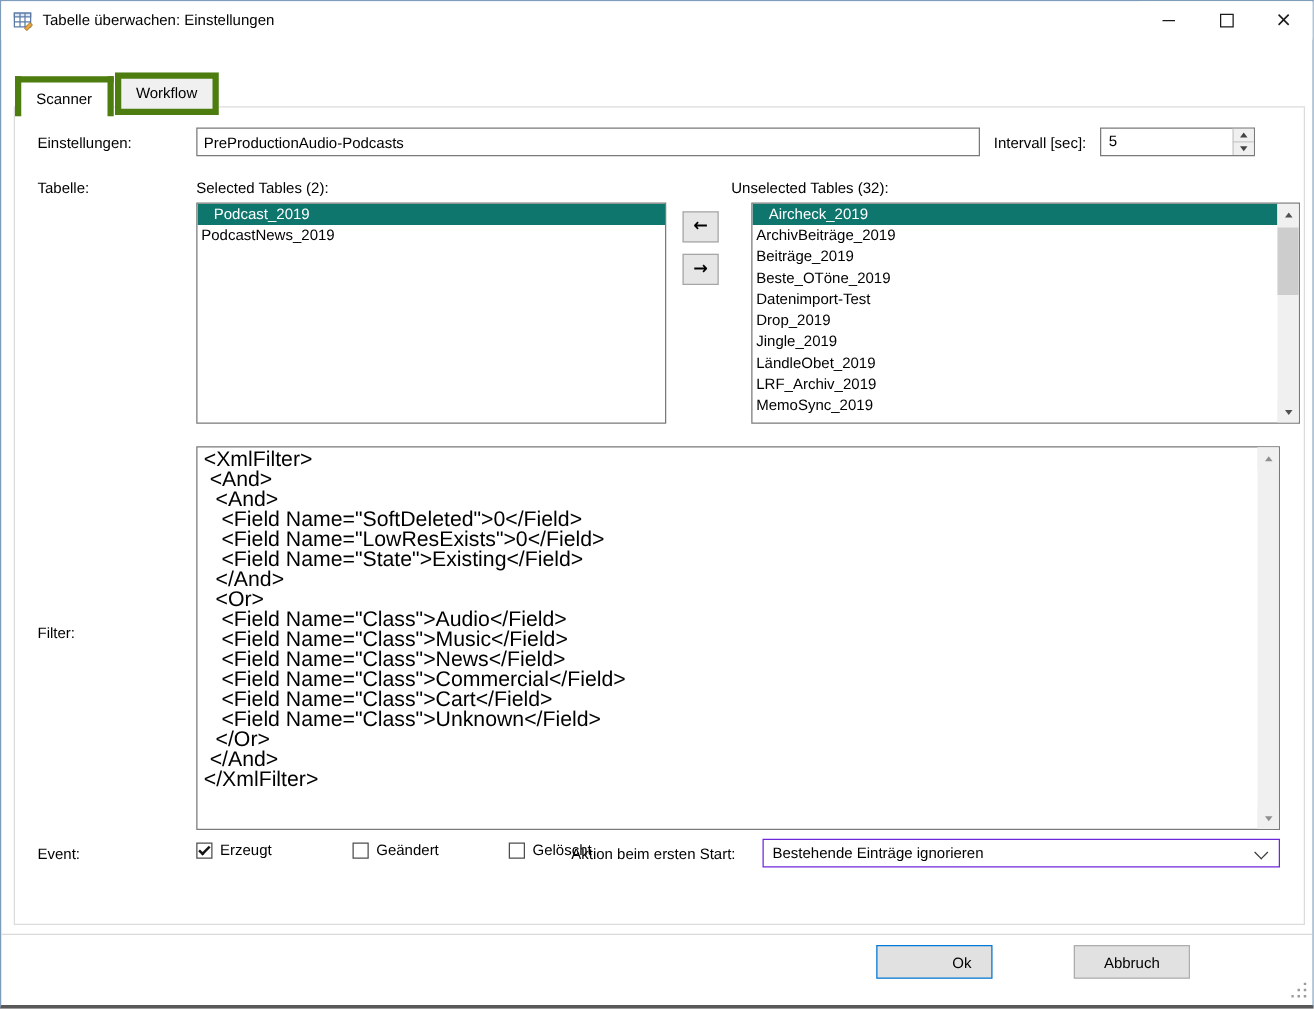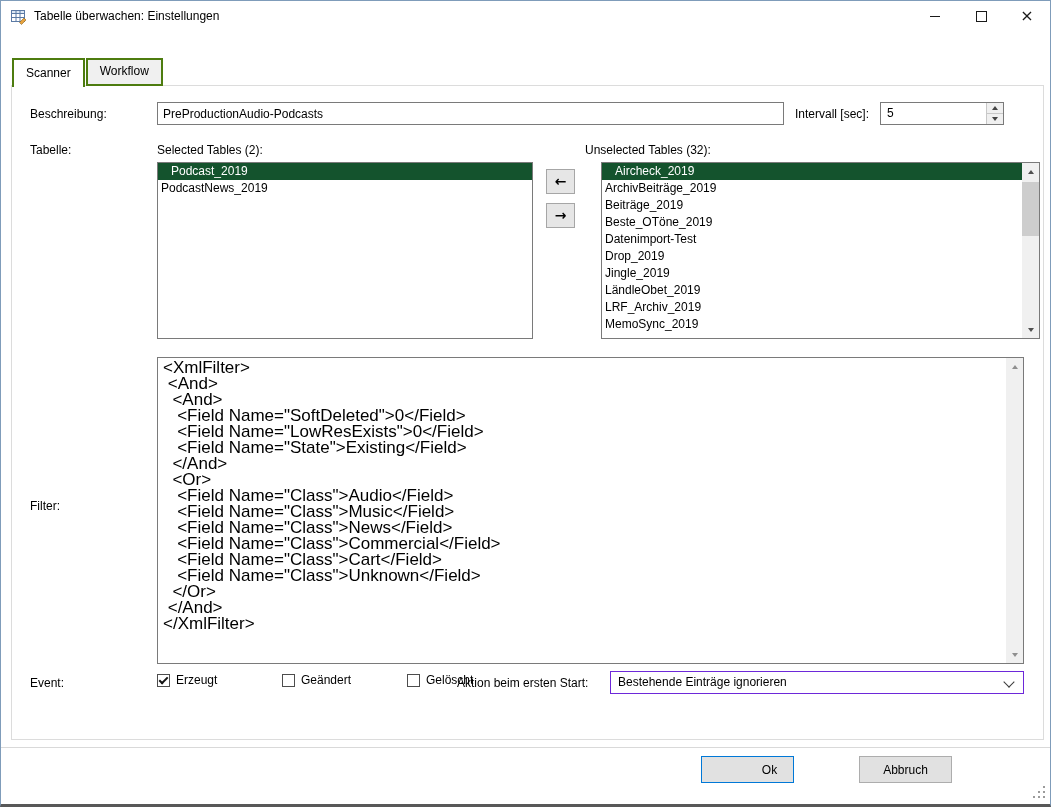--- a/index.html
+++ b/index.html
@@ -12,21 +12,21 @@
   .winicon{position:absolute;left:9px;top:7px;width:17px;height:17px;}
   .win-title{position:absolute;left:33px;top:0;height:31px;line-height:31px;font-size:12px;white-space:nowrap;}
   .caption{position:absolute;right:0;top:0;height:30px;display:flex;}
   .cap-btn{width:46px;height:30px;display:flex;align-items:center;justify-content:center;background:#fff;}
   .glyph-min{width:10px;height:1px;background:#1a1a1a;}
   .glyph-max{width:9px;height:9px;border:1px solid #1a1a1a;}
   .glyph-close{font-size:16px;line-height:1;color:#1a1a1a;font-family:"DejaVu Sans",sans-serif;}
 
   
   .tabs{position:absolute;top:57px;left:11px;display:flex;align-items:flex-end;z-index:3;}
-  .tab{padding:0 12px;height:24px;line-height:23px;background:#f0f0f0;border:2px solid #4d7c0f;margin-right:1px;white-space:nowrap;}
+  .tab{padding:0 12px;height:24px;line-height:23px;background:#f0f0f0;border:5px solid #4d7c0f;margin-right:1px;white-space:nowrap;}
   .tab.active{height:27px;line-height:26px;background:#fff;border-bottom:none;margin-bottom:-1px;position:relative;z-index:4;}
 
   
   .panel{position:absolute;left:10px;top:84px;width:1031px;height:653px;border:1px solid #dcdcdc;background:#fff;}
   .label{position:absolute;white-space:nowrap;line-height:14px;}
   #beschreibung-label{left:18px;top:21px;}
   #intervall-label{left:783px;top:21px;}
   #tabelle-label{left:18px;top:57px;}
   #selected-header{left:145px;top:57px;}
   #unselected-header{left:573px;top:57px;}
@@ -46,21 +46,21 @@
   .spin-btn{flex:1;background:#f0f0f0;border-left:1px solid #c8c8c8;display:flex;align-items:center;justify-content:center;color:#444;}
   .spin-btn + .spin-btn{border-top:1px solid #c8c8c8;}
   .tri-up{width:0;height:0;border-left:3.5px solid transparent;border-right:3.5px solid transparent;border-bottom:4.5px solid currentColor;}
   .tri-down{width:0;height:0;border-left:3.5px solid transparent;border-right:3.5px solid transparent;border-top:4.5px solid currentColor;}
 
   
   .listbox{position:absolute;box-sizing:border-box;border:1px solid #7a7a7a;background:#fff;overflow:hidden;}
   #selected-list{left:145px;top:76px;width:376px;height:177px;}
   #unselected-list{left:573px;top:76px;width:439px;height:177px;padding-right:17px;margin-left:16px;}
   .list-item{height:17px;line-height:17px;padding-left:3px;white-space:nowrap;overflow:hidden;}
-  .list-item.selected{background:#14532d;color:#fff;padding-left:13px;}
+  .list-item.selected{background:#0f766e;color:#fff;padding-left:13px;}
 
   
   .move-btn{position:absolute;left:534px;width:29px;height:25px;box-sizing:border-box;background:#e6e6e6;border:1px solid #a6a6a6;
             font-family:"DejaVu Sans",sans-serif;font-weight:bold;font-size:14px;line-height:21px;text-align:center;padding:0;}
   #move-left-btn{top:83px;}
   #move-right-btn{top:117px;}
 
   
   .vscroll{position:absolute;top:0;right:0;bottom:0;width:17px;background:#f0f0f0;}
   .sb-btn{position:absolute;left:0;width:17px;height:17px;display:flex;align-items:center;justify-content:center;background:#f0f0f0;color:#505050;}
@@ -123,21 +123,21 @@
     </div>
   </div>
 
   <div class="tabs">
     <div class="tab active">Scanner</div>
     <div class="tab">Workflow</div>
   </div>
 
   <div class="panel">
 
-    <span class="label" id="beschreibung-label">Beschreibung:</span>
+    <span class="label" id="beschreibung-label">Einstellungen:</span>
     <input class="textbox" id="beschreibung-input" value="PreProductionAudio-Podcasts" style="">
 
     <span class="label" id="intervall-label">Intervall [sec]:</span>
     <div class="spinner">
       <span class="val">5</span>
       <div class="spin-btns">
         <div class="spin-btn">
             <span class="tri-up"></span>
           </div>
         <div class="spin-btn">

